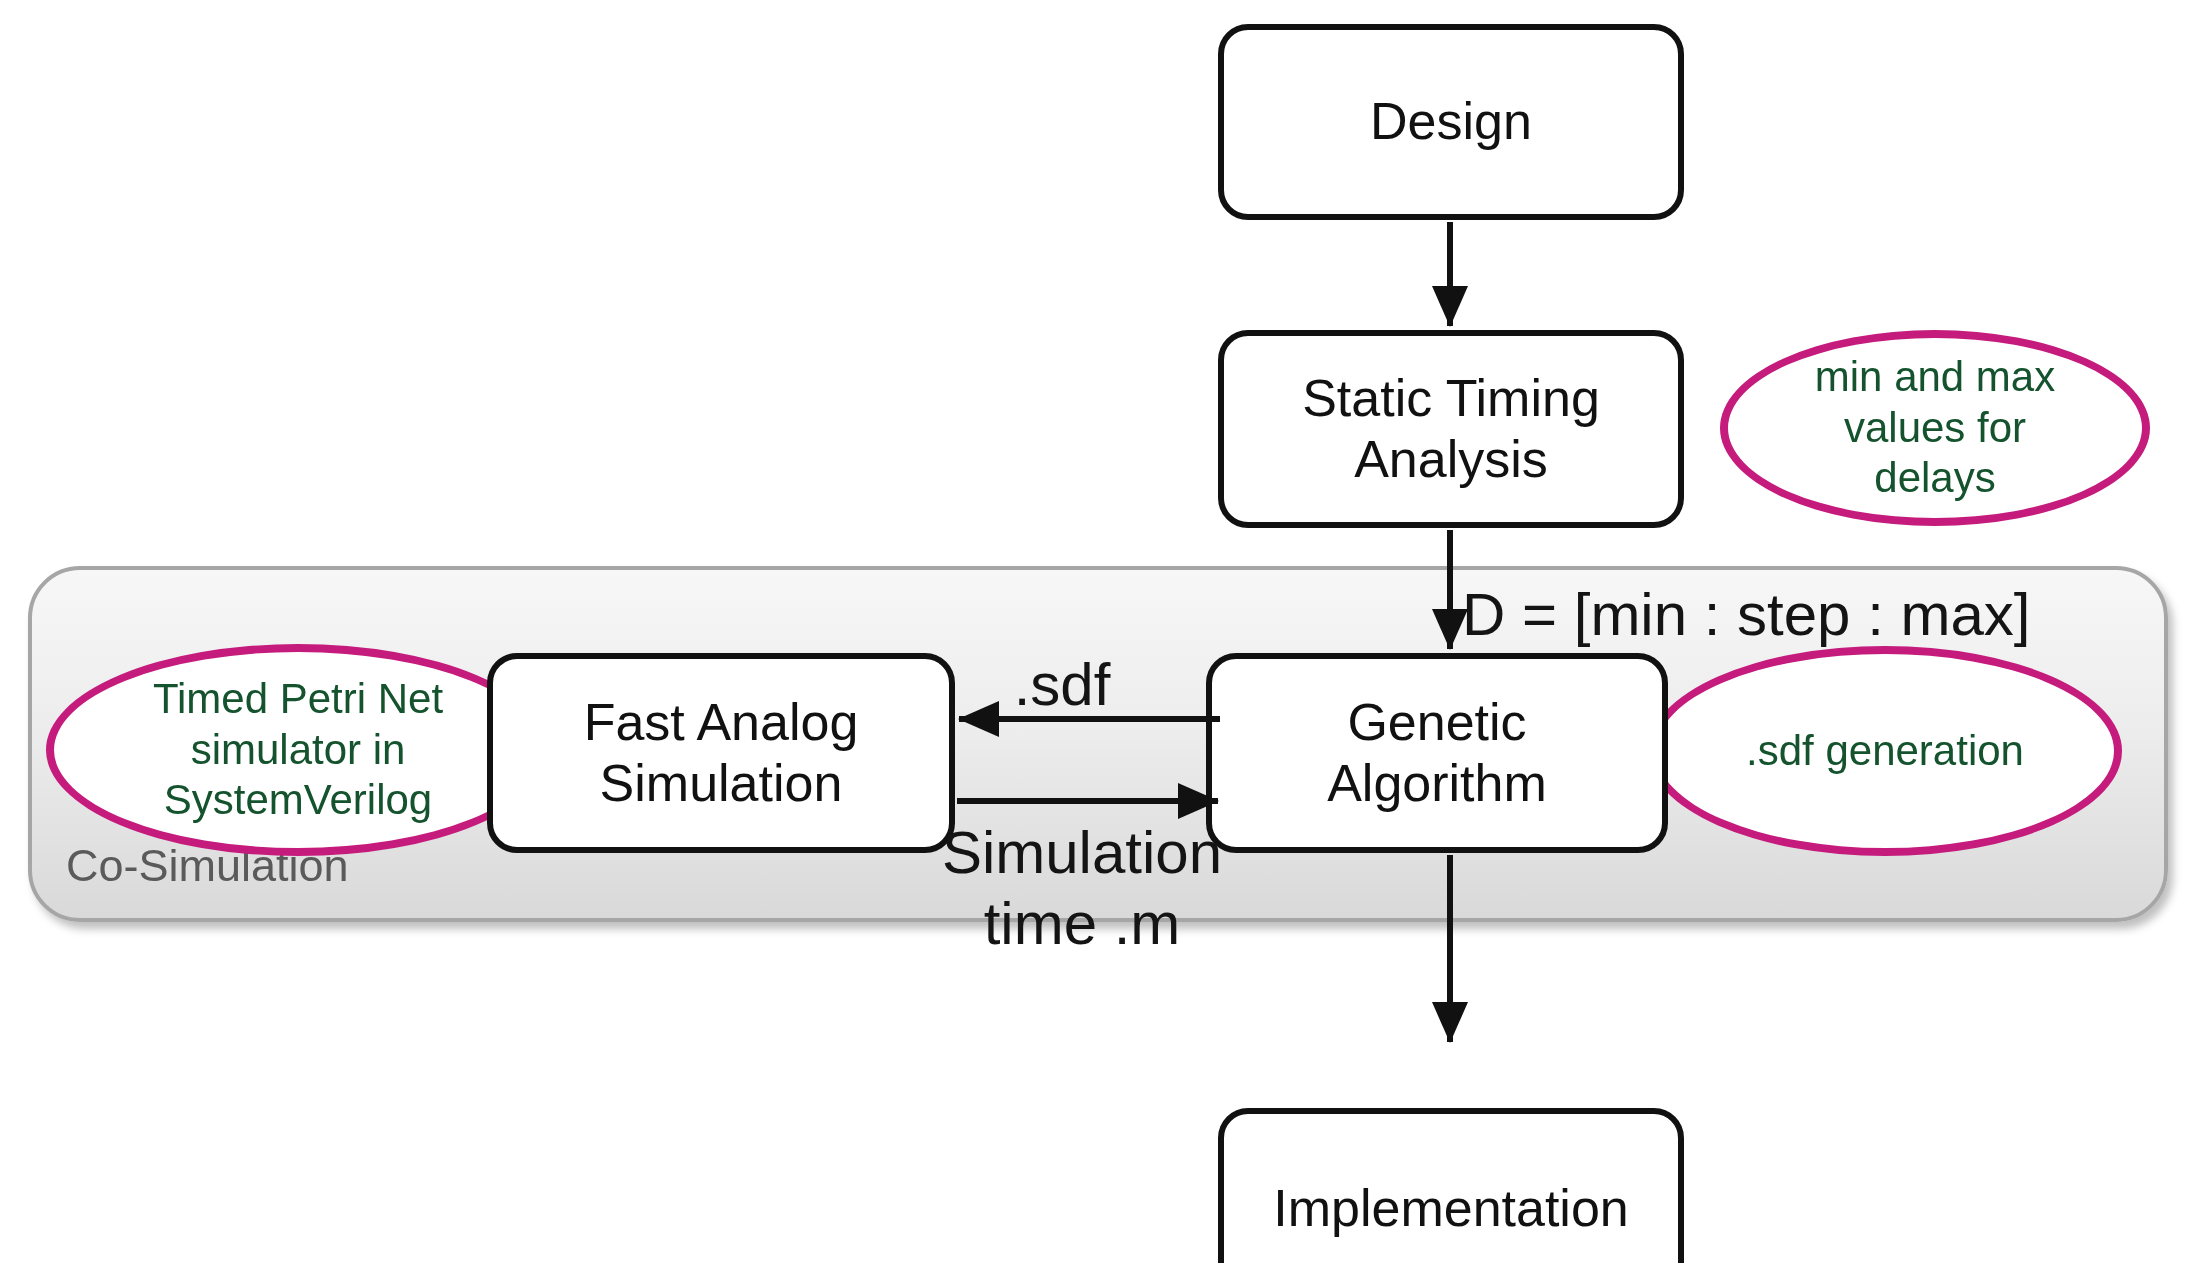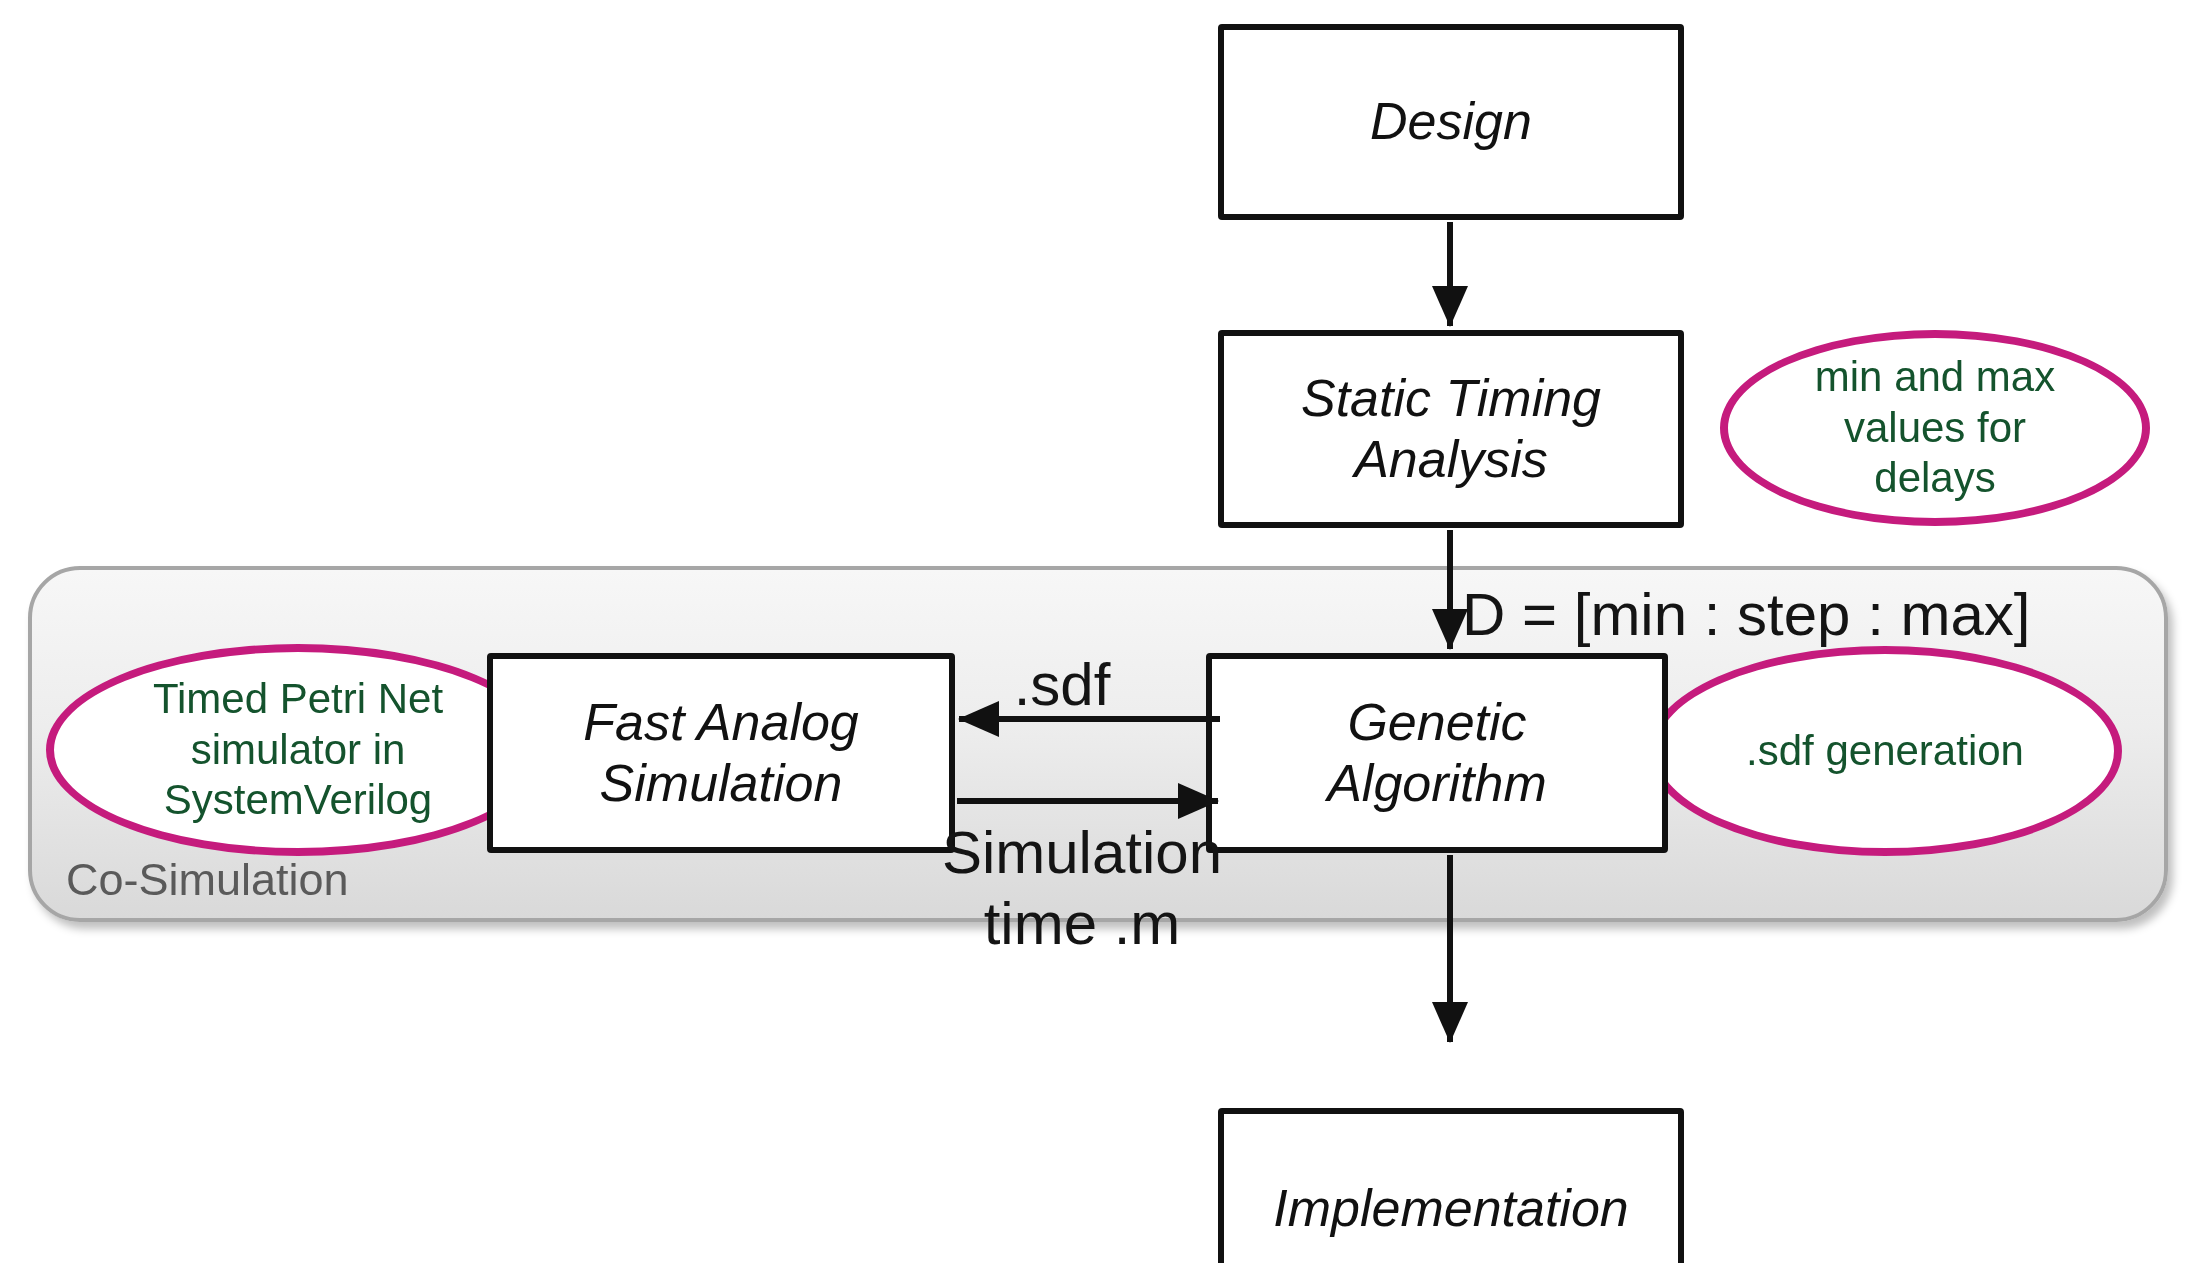--- a/index.html
+++ b/index.html
@@ -9,28 +9,28 @@
   }
   
   .cosim{
     position:absolute;left:28px;top:566px;width:2140px;height:356px;
     border:4px solid #a6a6a6;border-radius:52px;
     background:linear-gradient(180deg,#f7f7f7 0%,#ededed 45%,#d9d9d9 100%);
     box-shadow:5px 7px 9px rgba(0,0,0,0.25);
     box-sizing:border-box;
   }
   .cosim-label{
-    position:absolute;left:34px;bottom:12px;
+    position:absolute;left:34px;bottom:26px;
     font-size:45px;color:#5a5a5a;white-space:nowrap;
   }
   
   .box{
-    position:absolute;background:#ffffff;border:6px solid #111111;border-radius:4px;
+    position:absolute;background:#ffffff;border:6px solid #111111;border-radius:30px;
     display:flex;align-items:center;justify-content:center;text-align:center;
-    font-size:52px;line-height:1.18;box-sizing:border-box;font-style:italic;
+    font-size:52px;line-height:1.18;box-sizing:border-box;
   }
   .box-design{left:1218px;top:24px;width:466px;height:196px;}
   .box-sta{left:1218px;top:330px;width:466px;height:198px;}
   .box-fas{left:487px;top:653px;width:468px;height:200px;}
   .box-ga{left:1206px;top:653px;width:462px;height:200px;}
   .box-impl{left:1218px;top:1108px;width:466px;height:202px;}
   .w330{display:inline-block;width:330px;}
   .w360{display:inline-block;width:360px;}
   .w320{display:inline-block;width:320px;}
   .nowrap{white-space:nowrap;}

